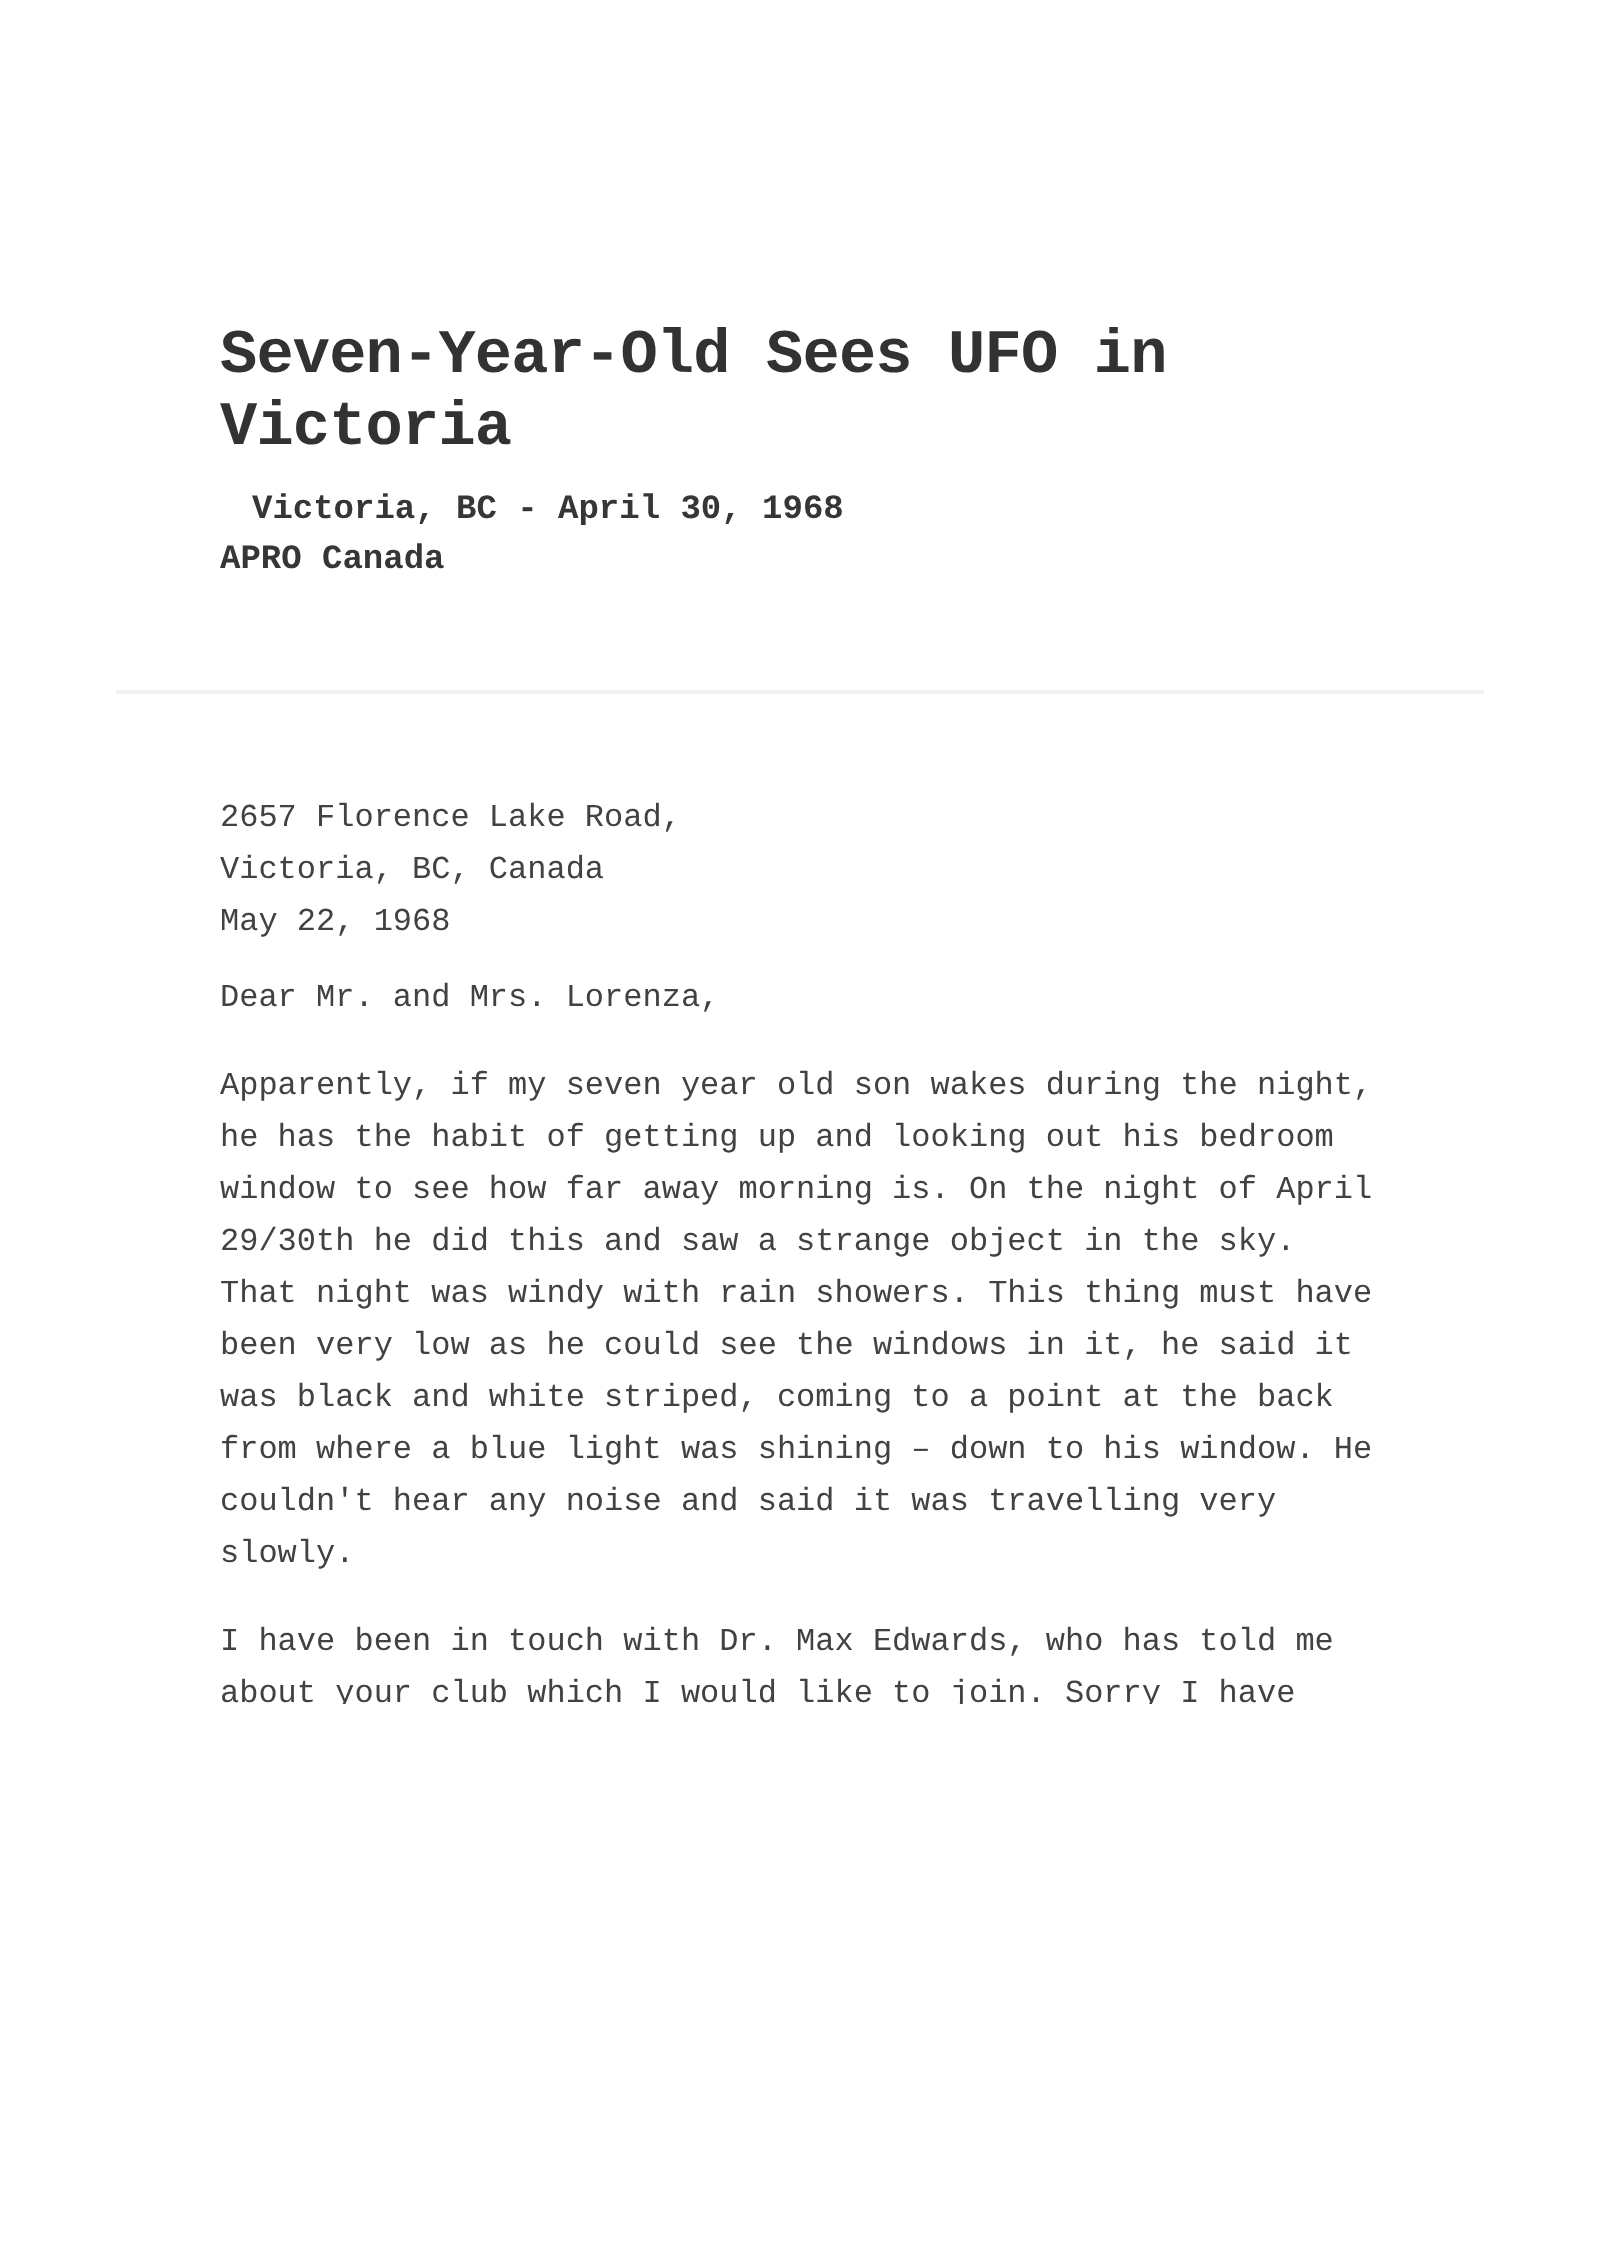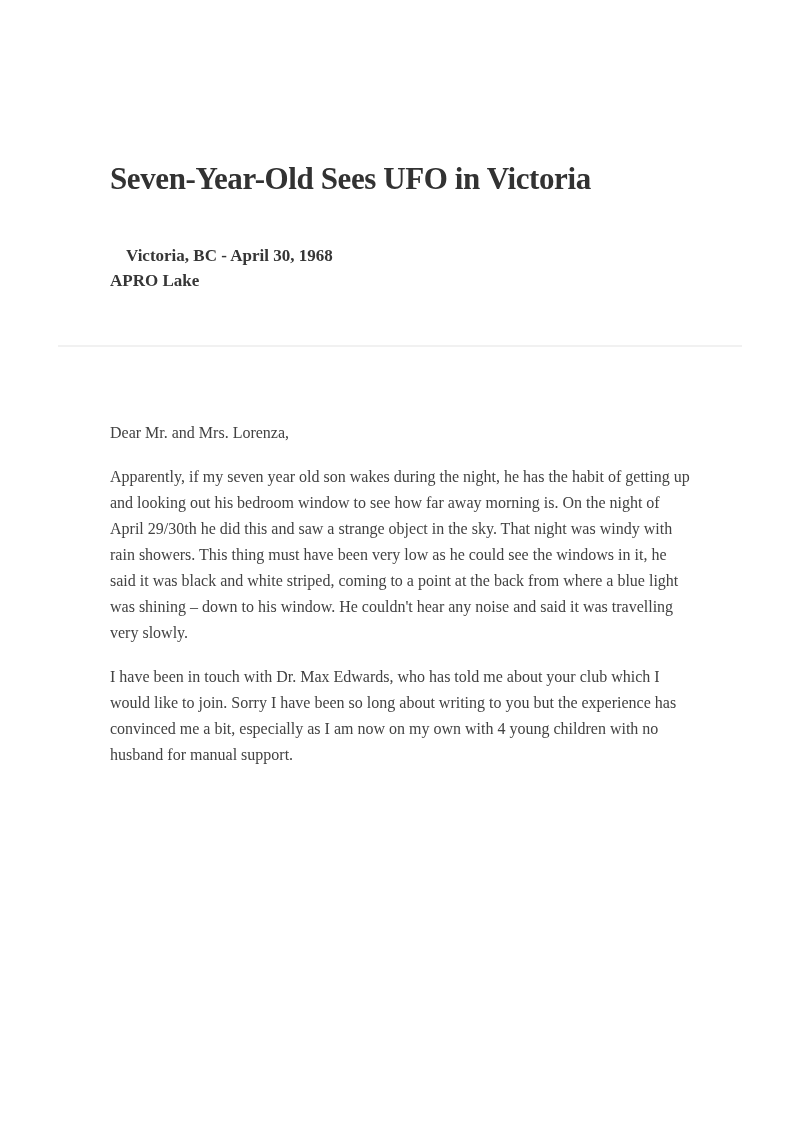--- a/index.html
+++ b/index.html
@@ -5,21 +5,21 @@
   html, body {
     margin: 0;
     padding: 0;
     background: #ffffff;
   }
   .page {
     position: relative;
     width: 800px;
     height: 852px;
     background: #ffffff;
-    font-family: Liberation Serif, serif;
+    font-family: Liberation Mono, monospace;
     overflow: hidden;
   }
   .article-title {
     position: absolute;
     left: 110px;
     top: 161px;
     margin: 0;
     width: 620px;
     font-size: 31px;
     font-weight: 700;
@@ -61,21 +61,21 @@
     top: 396px;
     width: 584px;
     font-size: 16px;
     line-height: 26px;
     color: #424242;
   }
   .address-line {
     line-height: 26px;
   }
   .salutation {
-    margin: 24px 0 0 0;
+    margin: 12px 0 0 0;
   }
   .letter p.body-paragraph {
     margin: 18px 0 0 0;
   }
   .watermark {
     position: absolute;
     left: 303px;
     top: 551px;
     z-index: 2;
     font-size: 28px;
@@ -89,26 +89,31 @@
 </style>
 </head>
 <body>
 
 <div class="page">
 
   <h1 class="article-title">Seven-Year-Old Sees UFO in Victoria</h1>
 
   <p class="article-subtitle">Victoria, BC - April 30, 1968</p>
 
-  <p class="article-source">APRO Lake</p>
+  <p class="article-source">APRO Canada</p>
 
   <hr class="divider">
 
   <div class="letter">
 
+    <div class="address">
+      <div class="address-line">2657 Florence Lake Road,</div>
+      <div class="address-line">Victoria, BC, Canada</div>
+      <div class="address-line">May 22, 1968</div>
+    </div>
 
     <p class="salutation">Dear Mr. and Mrs. Lorenza,</p>
 
     <p class="body-paragraph">Apparently, if my seven year old son wakes during the night, he has the habit of getting up and looking out his bedroom window to see how far away morning is. On the night of April 29/30th he did this and saw a strange object in the sky. That night was windy with rain showers. This thing must have been very low as he could see the windows in it, he said it was black and white striped, coming to a point at the back from where a blue light was shining – down to his window. He couldn't hear any noise and said it was travelling very slowly.</p>
 
 
     <p class="body-paragraph">I have been in touch with Dr. Max Edwards, who has told me about your club which I would like to join. Sorry I have been so long about writing to you but the experience has convinced me a bit, especially as I am now on my own with 4 young children with no husband for manual support.</p>
 
 
 

